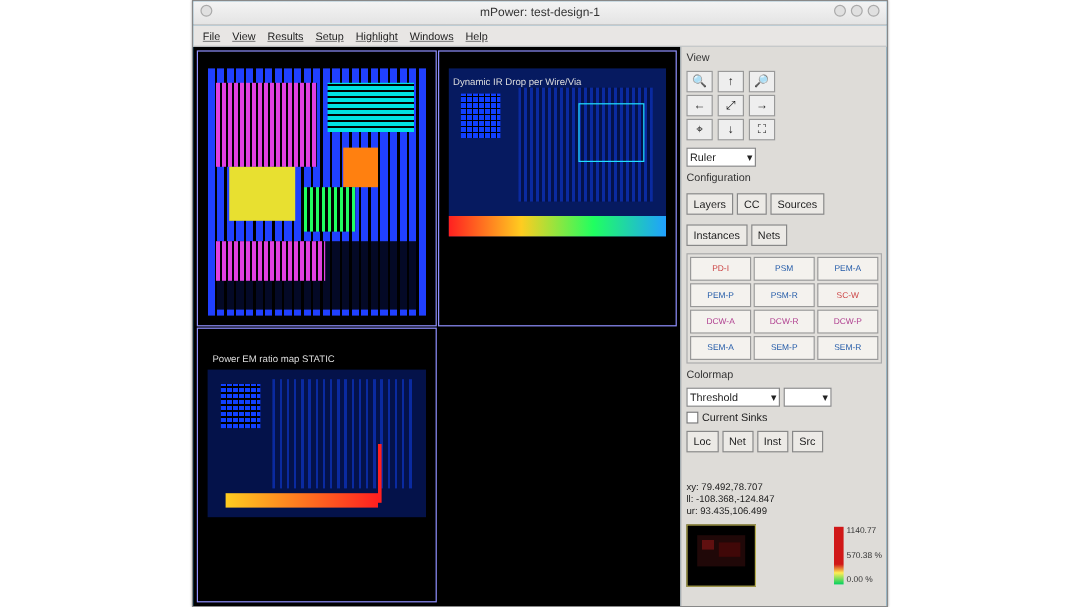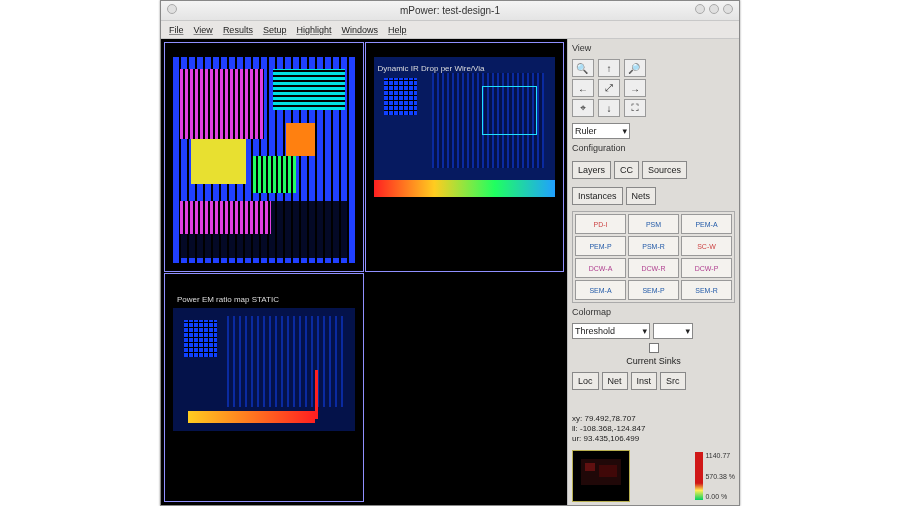--- a/index.html
+++ b/index.html
@@ -85,21 +85,21 @@
     flex:1; display:flex; align-items:center; justify-content:flex-end; gap:2px;
   }
   .legend-bar {
     width: 8px; height: 48px;
     background: linear-gradient(#d01818 0%, #d01818 65%, #ffee55 80%, #00d060 100%);
   }
   .legend-labels {
     display:flex; flex-direction:column; justify-content:space-between;
     height: 48px; font-size: 7px; color:#333;
   }
-  .chk-row { display:flex; align-items:center; gap:3px; font-size:9px;flex-direction:column; }
+  .chk-row { display:flex; align-items:center; gap:3px; font-size:9px; }
   .chk { width:10px; height:10px; border:1px solid #777; background:#fff; }
   
   .art-multi, .art-blue, .art-blue2, .art-thermal { position:absolute; inset:14px 8px 8px 8px; }
   .rect { position:absolute; }
 </style>
 </head>
 <body>
 
 <div class="app-frame">
   <div class="titlebar">

